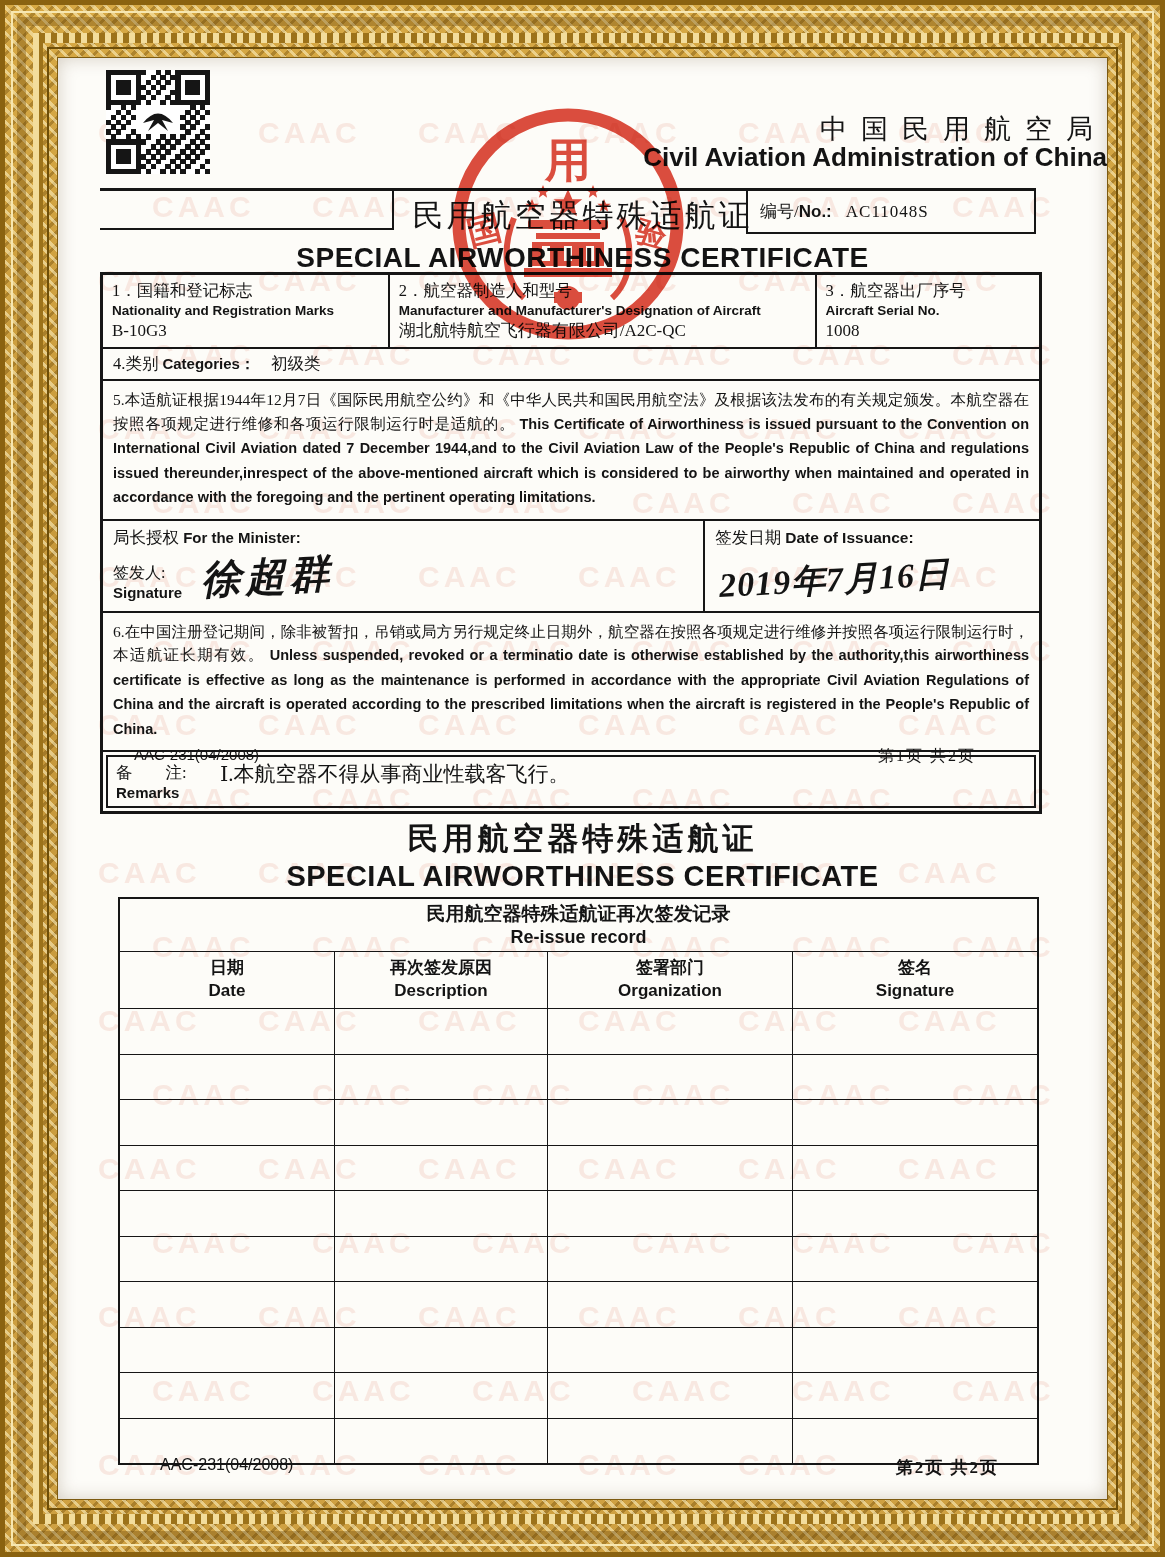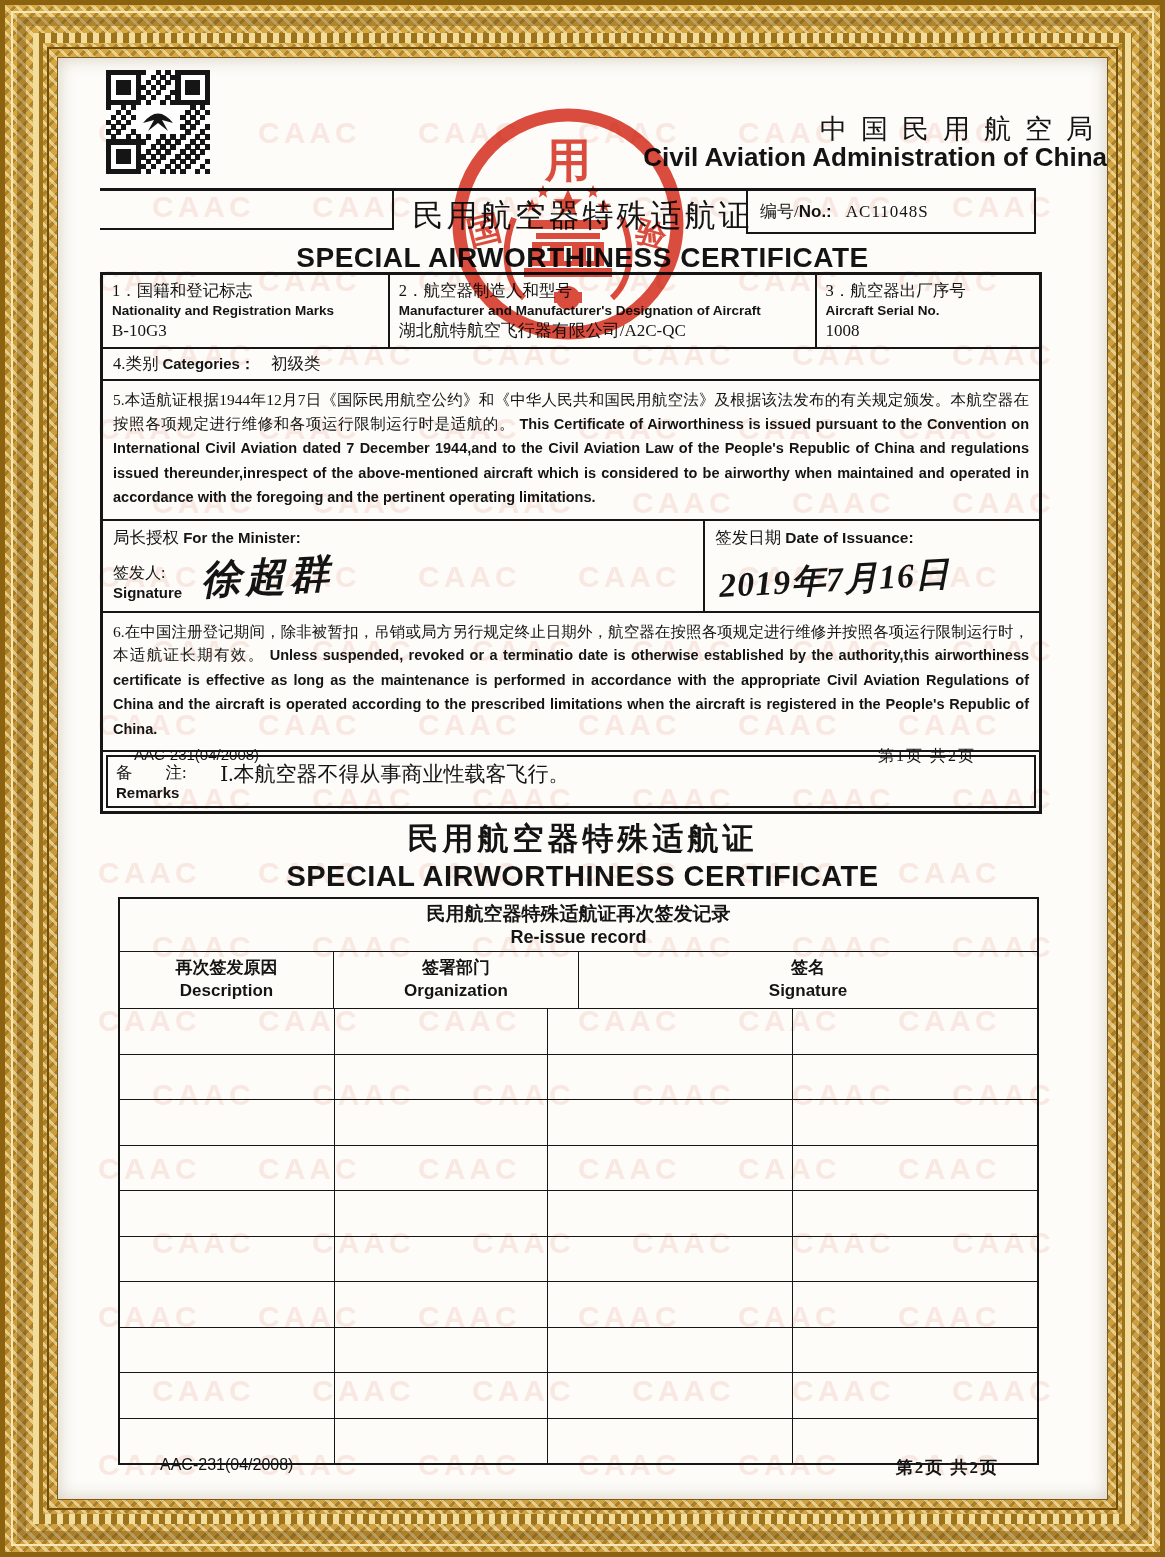--- a/index.html
+++ b/index.html
@@ -531,20 +531,24 @@
 
     <div class="p2zh">民用航空器特殊适航证</div>
     <div class="p2en">SPECIAL AIRWORTHINESS CERTIFICATE</div>
 
     <div class="rt">
       <div class="rt-title">
         <span class="z zh">民用航空器特殊适航证再次签发记录</span>
         <span class="e">Re-issue record</span>
       </div>
       <div class="ri-row rt-head">
+        <div class="ri-cell c1">
+          <span class="z zh">日期</span>
+          <span class="e">Date</span>
+        </div>
         <div class="ri-cell c2">
           <span class="z zh">再次签发原因</span>
           <span class="e">Description</span>
         </div>
         <div class="ri-cell c3">
           <span class="z zh">签署部门</span>
           <span class="e">Organization</span>
         </div>
         <div class="ri-cell c4">
           <span class="z zh">签名</span>

